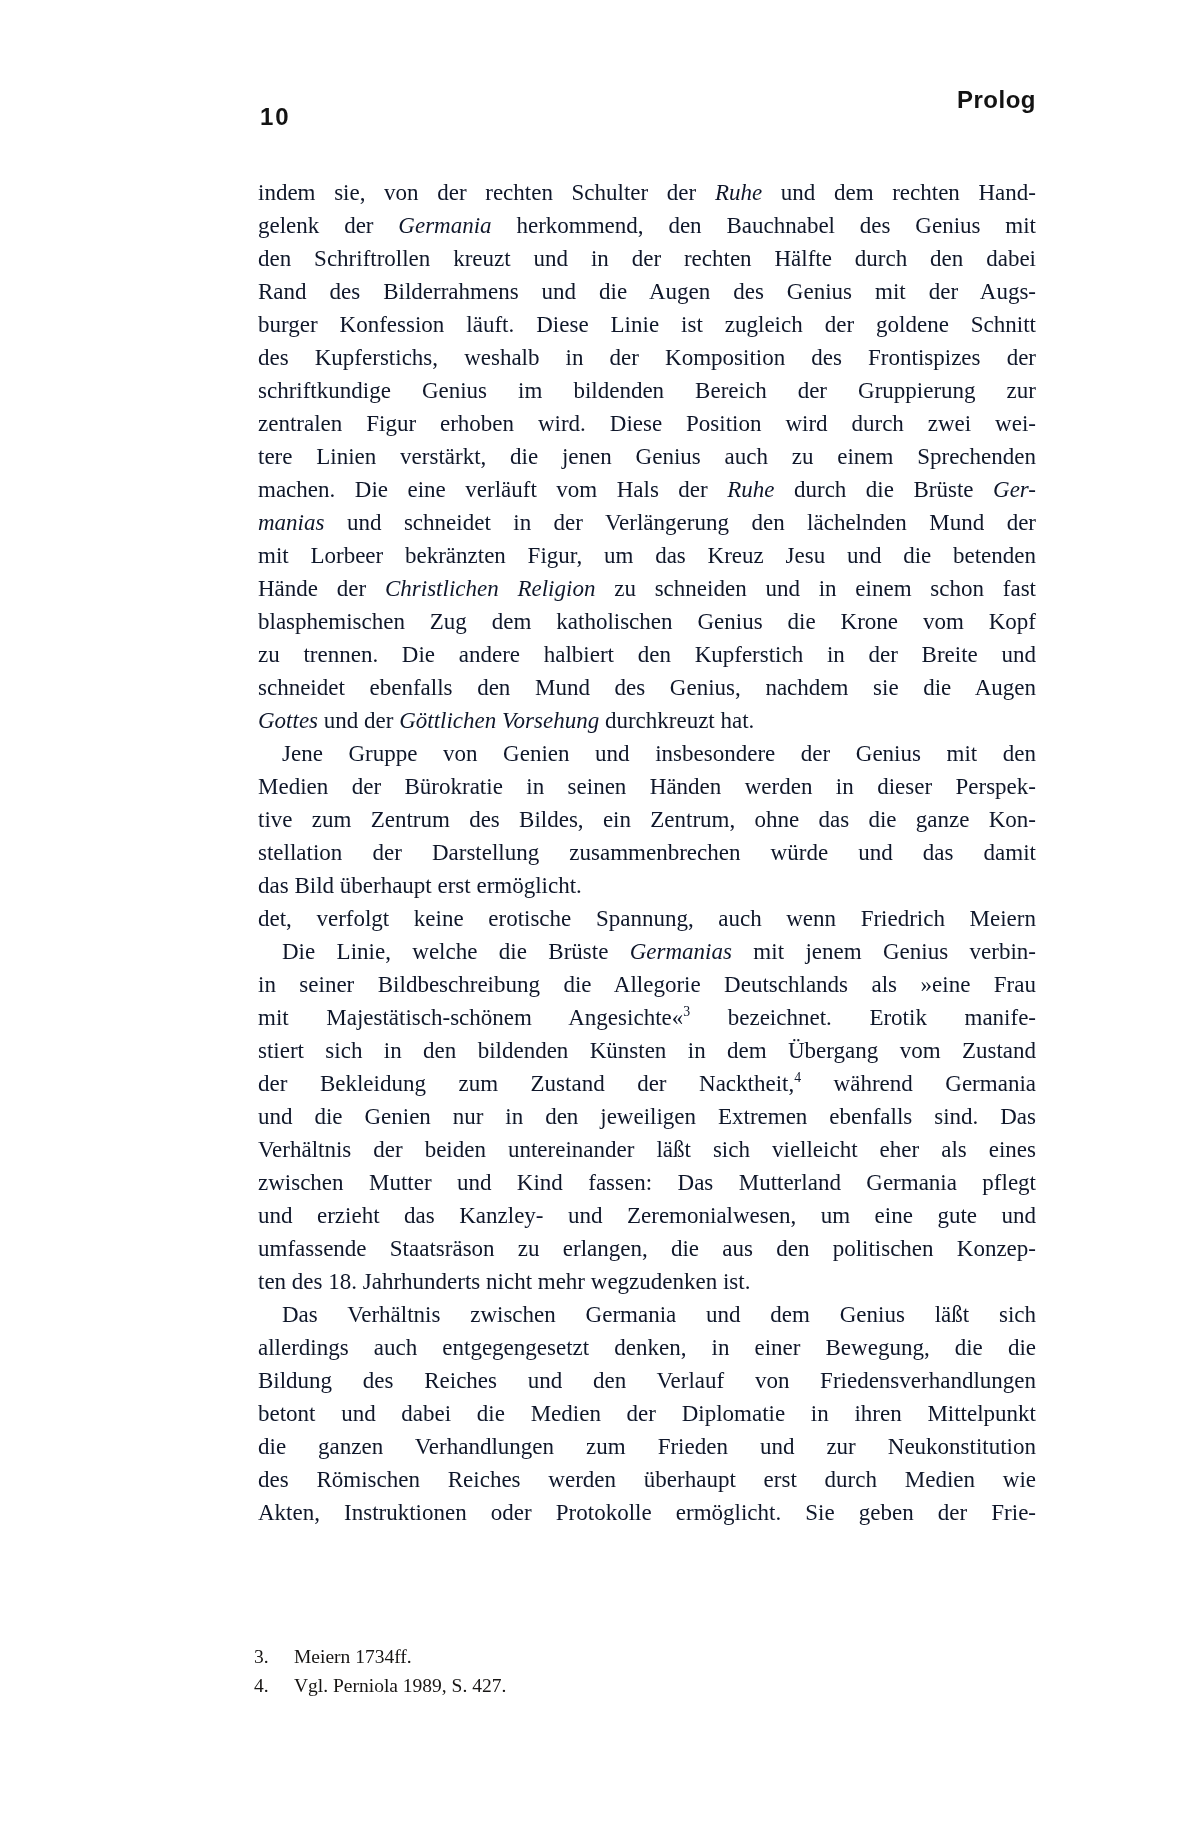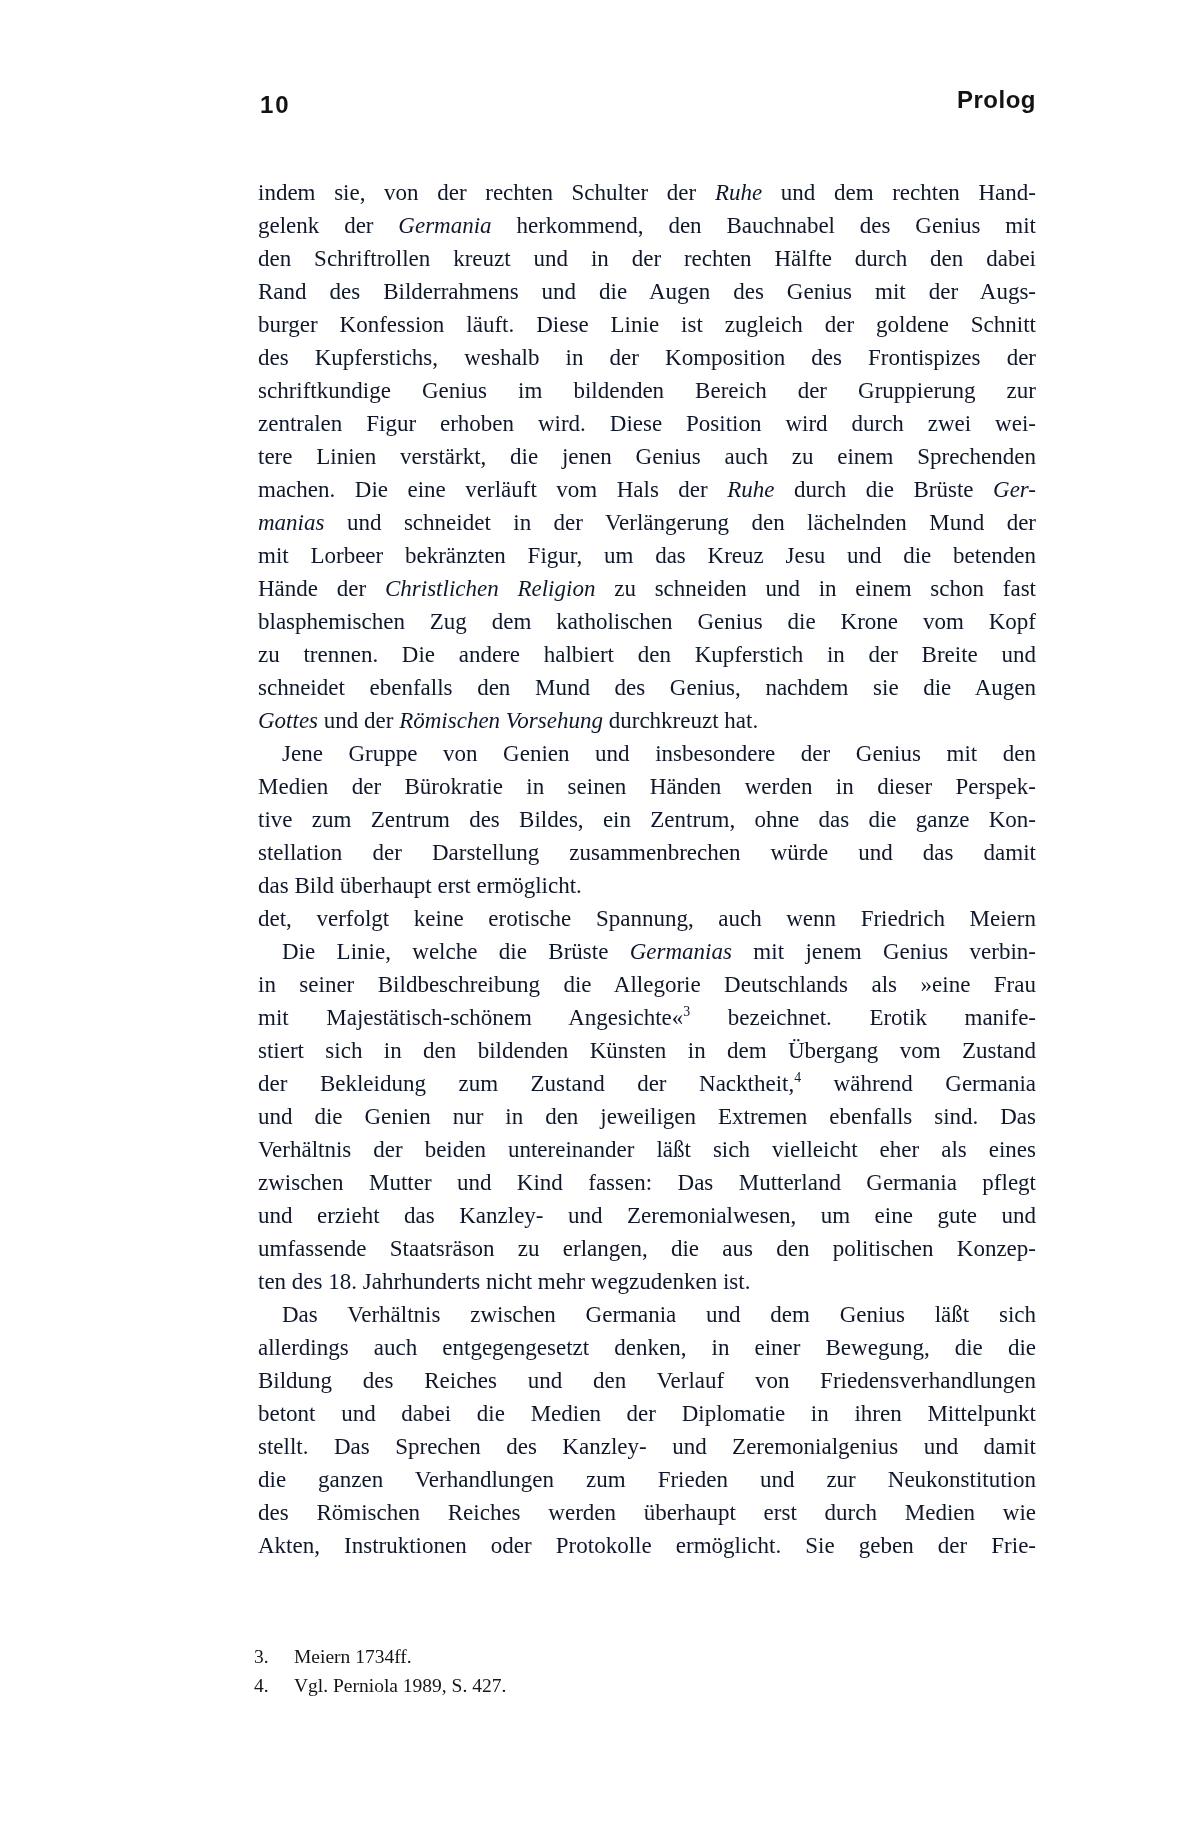--- a/index.html
+++ b/index.html
@@ -20,21 +20,21 @@
     width: 778px;
     height: 30px;
     font-family: "Liberation Sans", sans-serif;
     font-weight: bold;
     font-size: 24px;
     color: #131313;
   }
   .pagenum {
     position: absolute;
     left: 2px;
-    top: 5px;
+    top: 17px;
     letter-spacing: 2px;
   }
   .runhead {
     position: absolute;
     left: 0;
     right: 0;
     top: 0;
     text-align: right;
     letter-spacing: 0.5px;
   }
@@ -99,21 +99,21 @@
         <div class="line">schriftkundige Genius im bildenden Bereich der Gruppierung zur</div>
         <div class="line">zentralen Figur erhoben wird. Diese Position wird durch zwei wei-</div>
         <div class="line">tere Linien verstärkt, die jenen Genius auch zu einem Sprechenden</div>
         <div class="line">machen. Die eine verläuft vom Hals der <span class="it">Ruhe</span> durch die Brüste <span class="it">Ger-</span></div>
         <div class="line"><span class="it">manias</span> und schneidet in der Verlängerung den lächelnden Mund der</div>
         <div class="line">mit Lorbeer bekränzten Figur, um das Kreuz Jesu und die betenden</div>
         <div class="line">Hände der <span class="it">Christlichen Religion</span> zu schneiden und in einem schon fast</div>
         <div class="line">blasphemischen Zug dem katholischen Genius die Krone vom Kopf</div>
         <div class="line">zu trennen. Die andere halbiert den Kupferstich in der Breite und</div>
         <div class="line">schneidet ebenfalls den Mund des Genius, nachdem sie die Augen</div>
-        <div class="line last"><span class="it">Gottes</span> und der <span class="it">Römischen Vorsehung</span> durchkreuzt hat.</div>
+        <div class="line last"><span class="it">Gottes</span> und der <span class="it">Göttlichen Vorsehung</span> durchkreuzt hat.</div>
       </div>
       <div class="para">
         <div class="line indent">Jene Gruppe von Genien und insbesondere der Genius mit den</div>
         <div class="line">Medien der Bürokratie in seinen Händen werden in dieser Perspek-</div>
         <div class="line">tive zum Zentrum des Bildes, ein Zentrum, ohne das die ganze Kon-</div>
         <div class="line">stellation der Darstellung zusammenbrechen würde und das damit</div>
         <div class="line last">das Bild überhaupt erst ermöglicht.</div>
       </div>
       <div class="para">
         <div class="line">det, verfolgt keine erotische Spannung, auch wenn Friedrich Meiern</div>
@@ -127,21 +127,20 @@
         <div class="line">zwischen Mutter und Kind fassen: Das Mutterland Germania pflegt</div>
         <div class="line">und erzieht das Kanzley- und Zeremonialwesen, um eine gute und</div>
         <div class="line">umfassende Staatsräson zu erlangen, die aus den politischen Konzep-</div>
         <div class="line last">ten des 18. Jahrhunderts nicht mehr wegzudenken ist.</div>
       </div>
       <div class="para">
         <div class="line indent">Das Verhältnis zwischen Germania und dem Genius läßt sich</div>
         <div class="line">allerdings auch entgegengesetzt denken, in einer Bewegung, die die</div>
         <div class="line">Bildung des Reiches und den Verlauf von Friedensverhandlungen</div>
         <div class="line">betont und dabei die Medien der Diplomatie in ihren Mittelpunkt</div>
-        <div class="line">stellt. Das Sprechen des Kanzley- und Zeremonialgenius und damit</div>
         <div class="line">die ganzen Verhandlungen zum Frieden und zur Neukonstitution</div>
         <div class="line">des Römischen Reiches werden überhaupt erst durch Medien wie</div>
         <div class="line">Akten, Instruktionen oder Protokolle ermöglicht. Sie geben der Frie-</div>
       </div>
     </div>
 
   <div class="footnotes">
     <div class="fnrow">
       <span class="fnmark">3.</span>
       <span class="fntext">Meiern 1734ff.</span>

